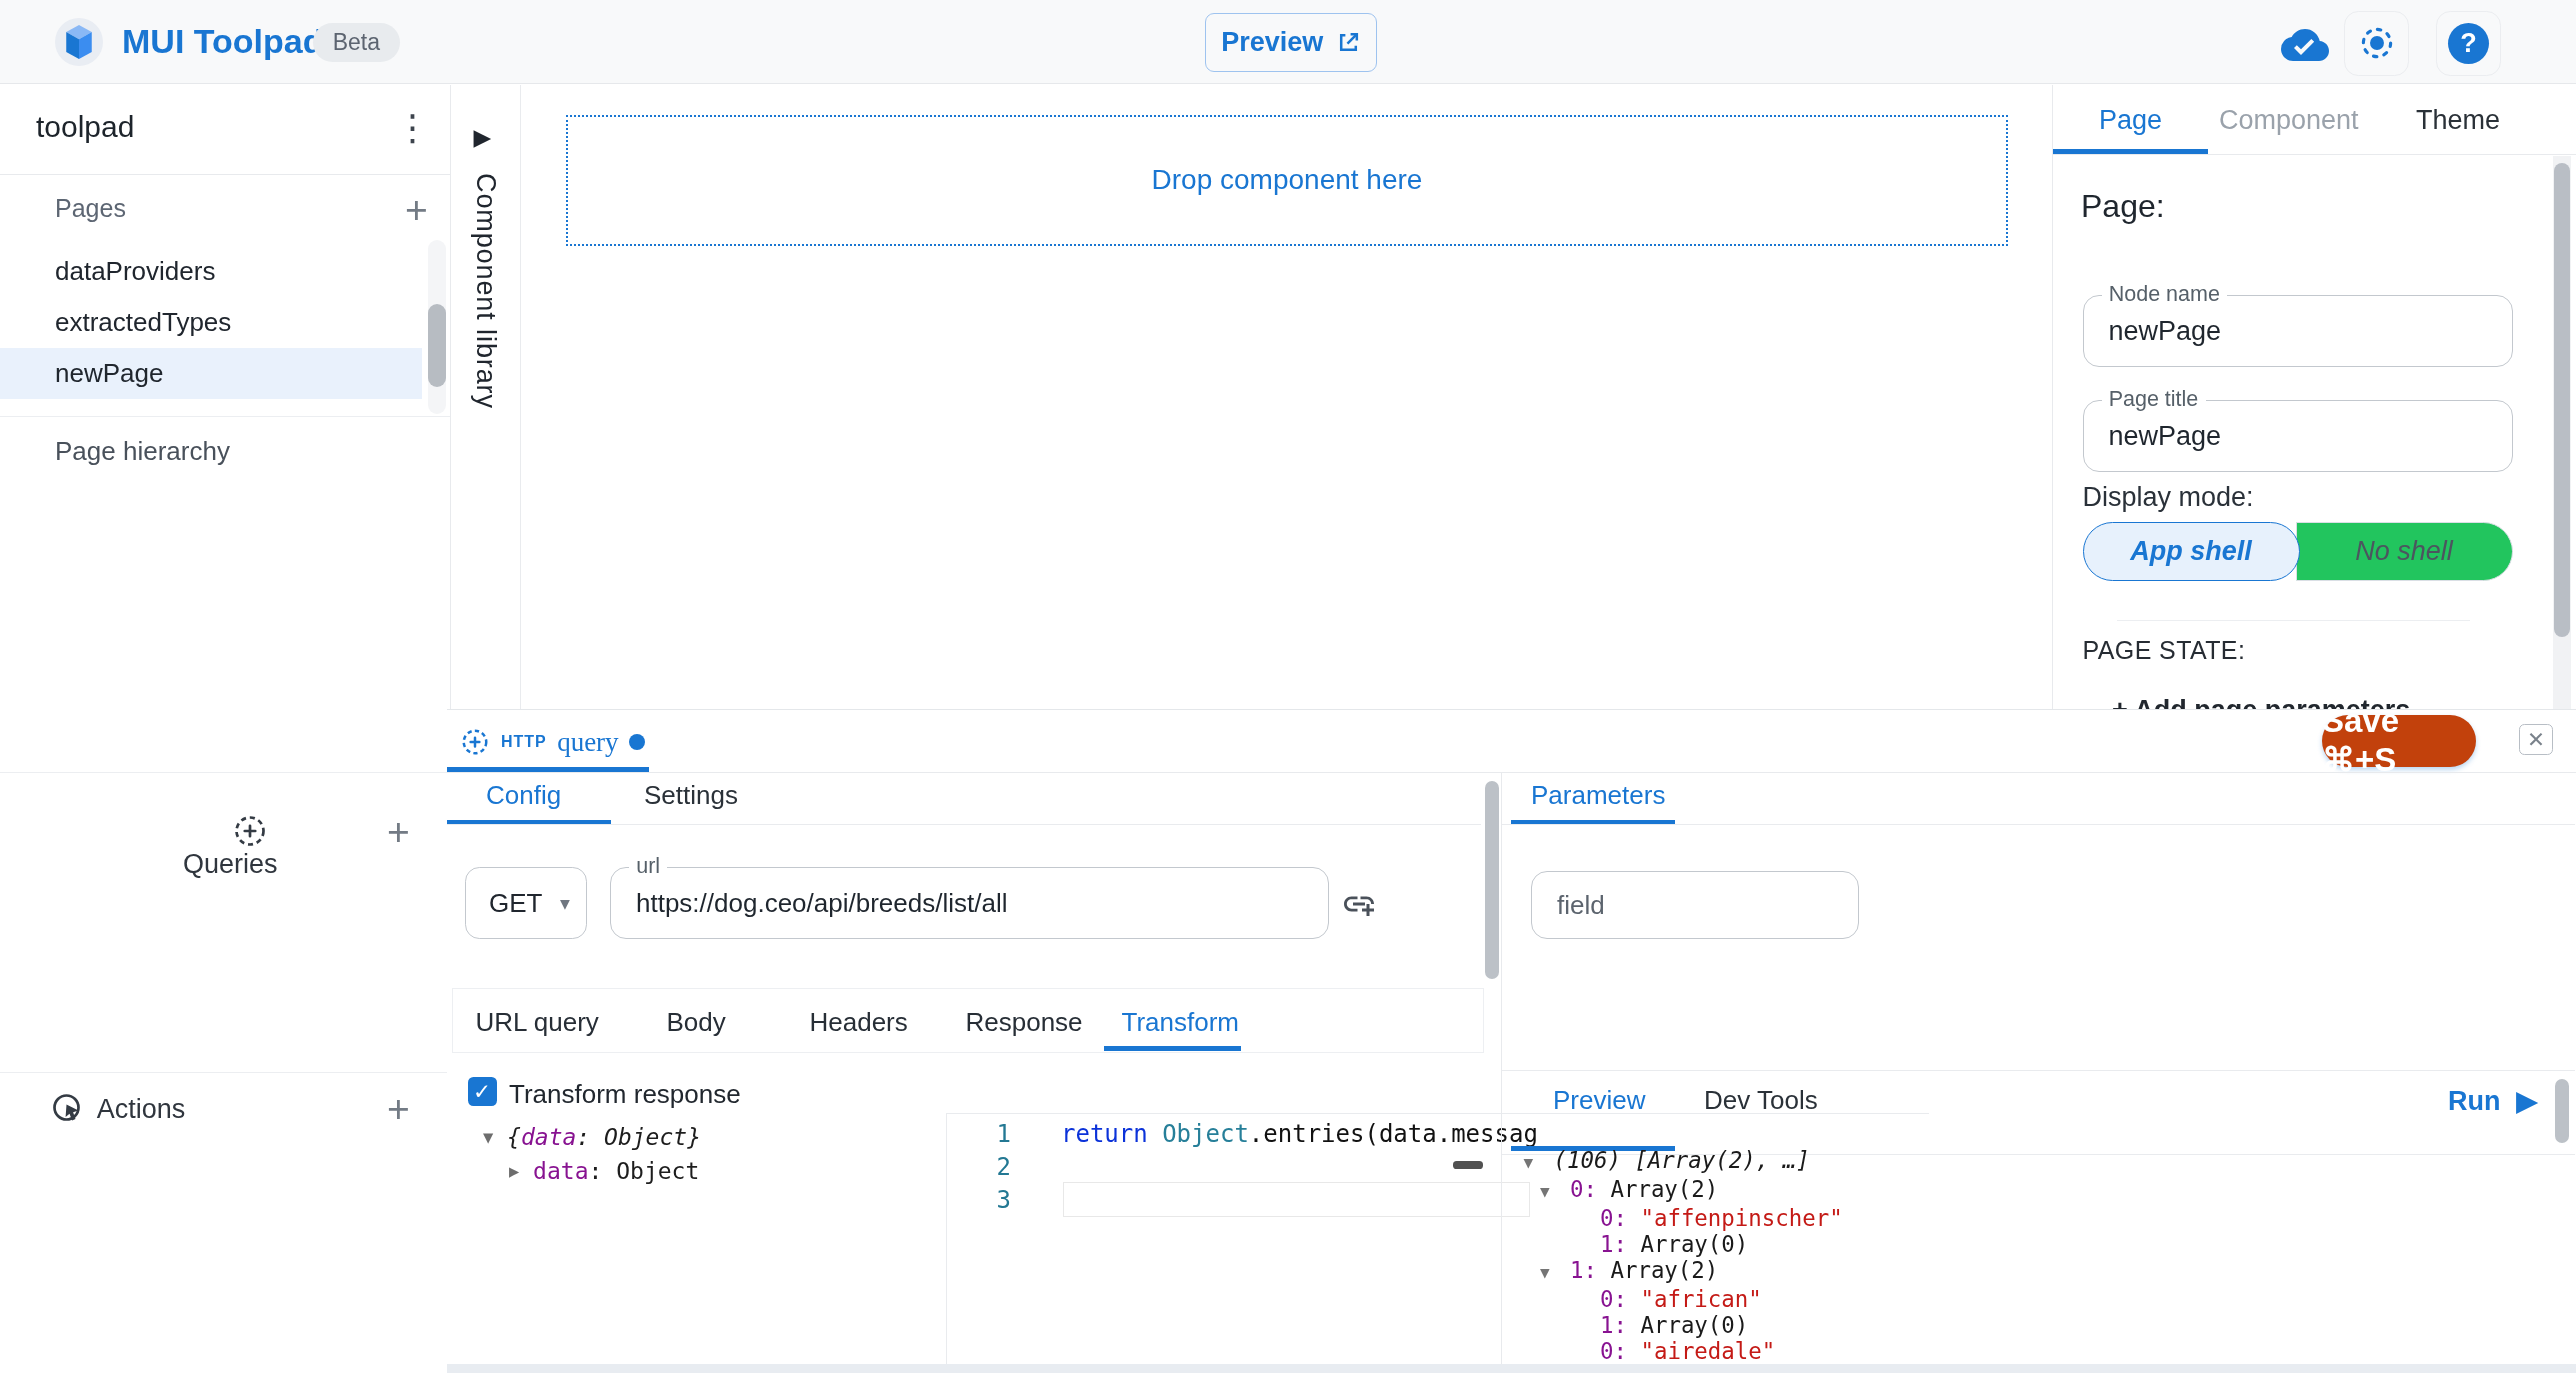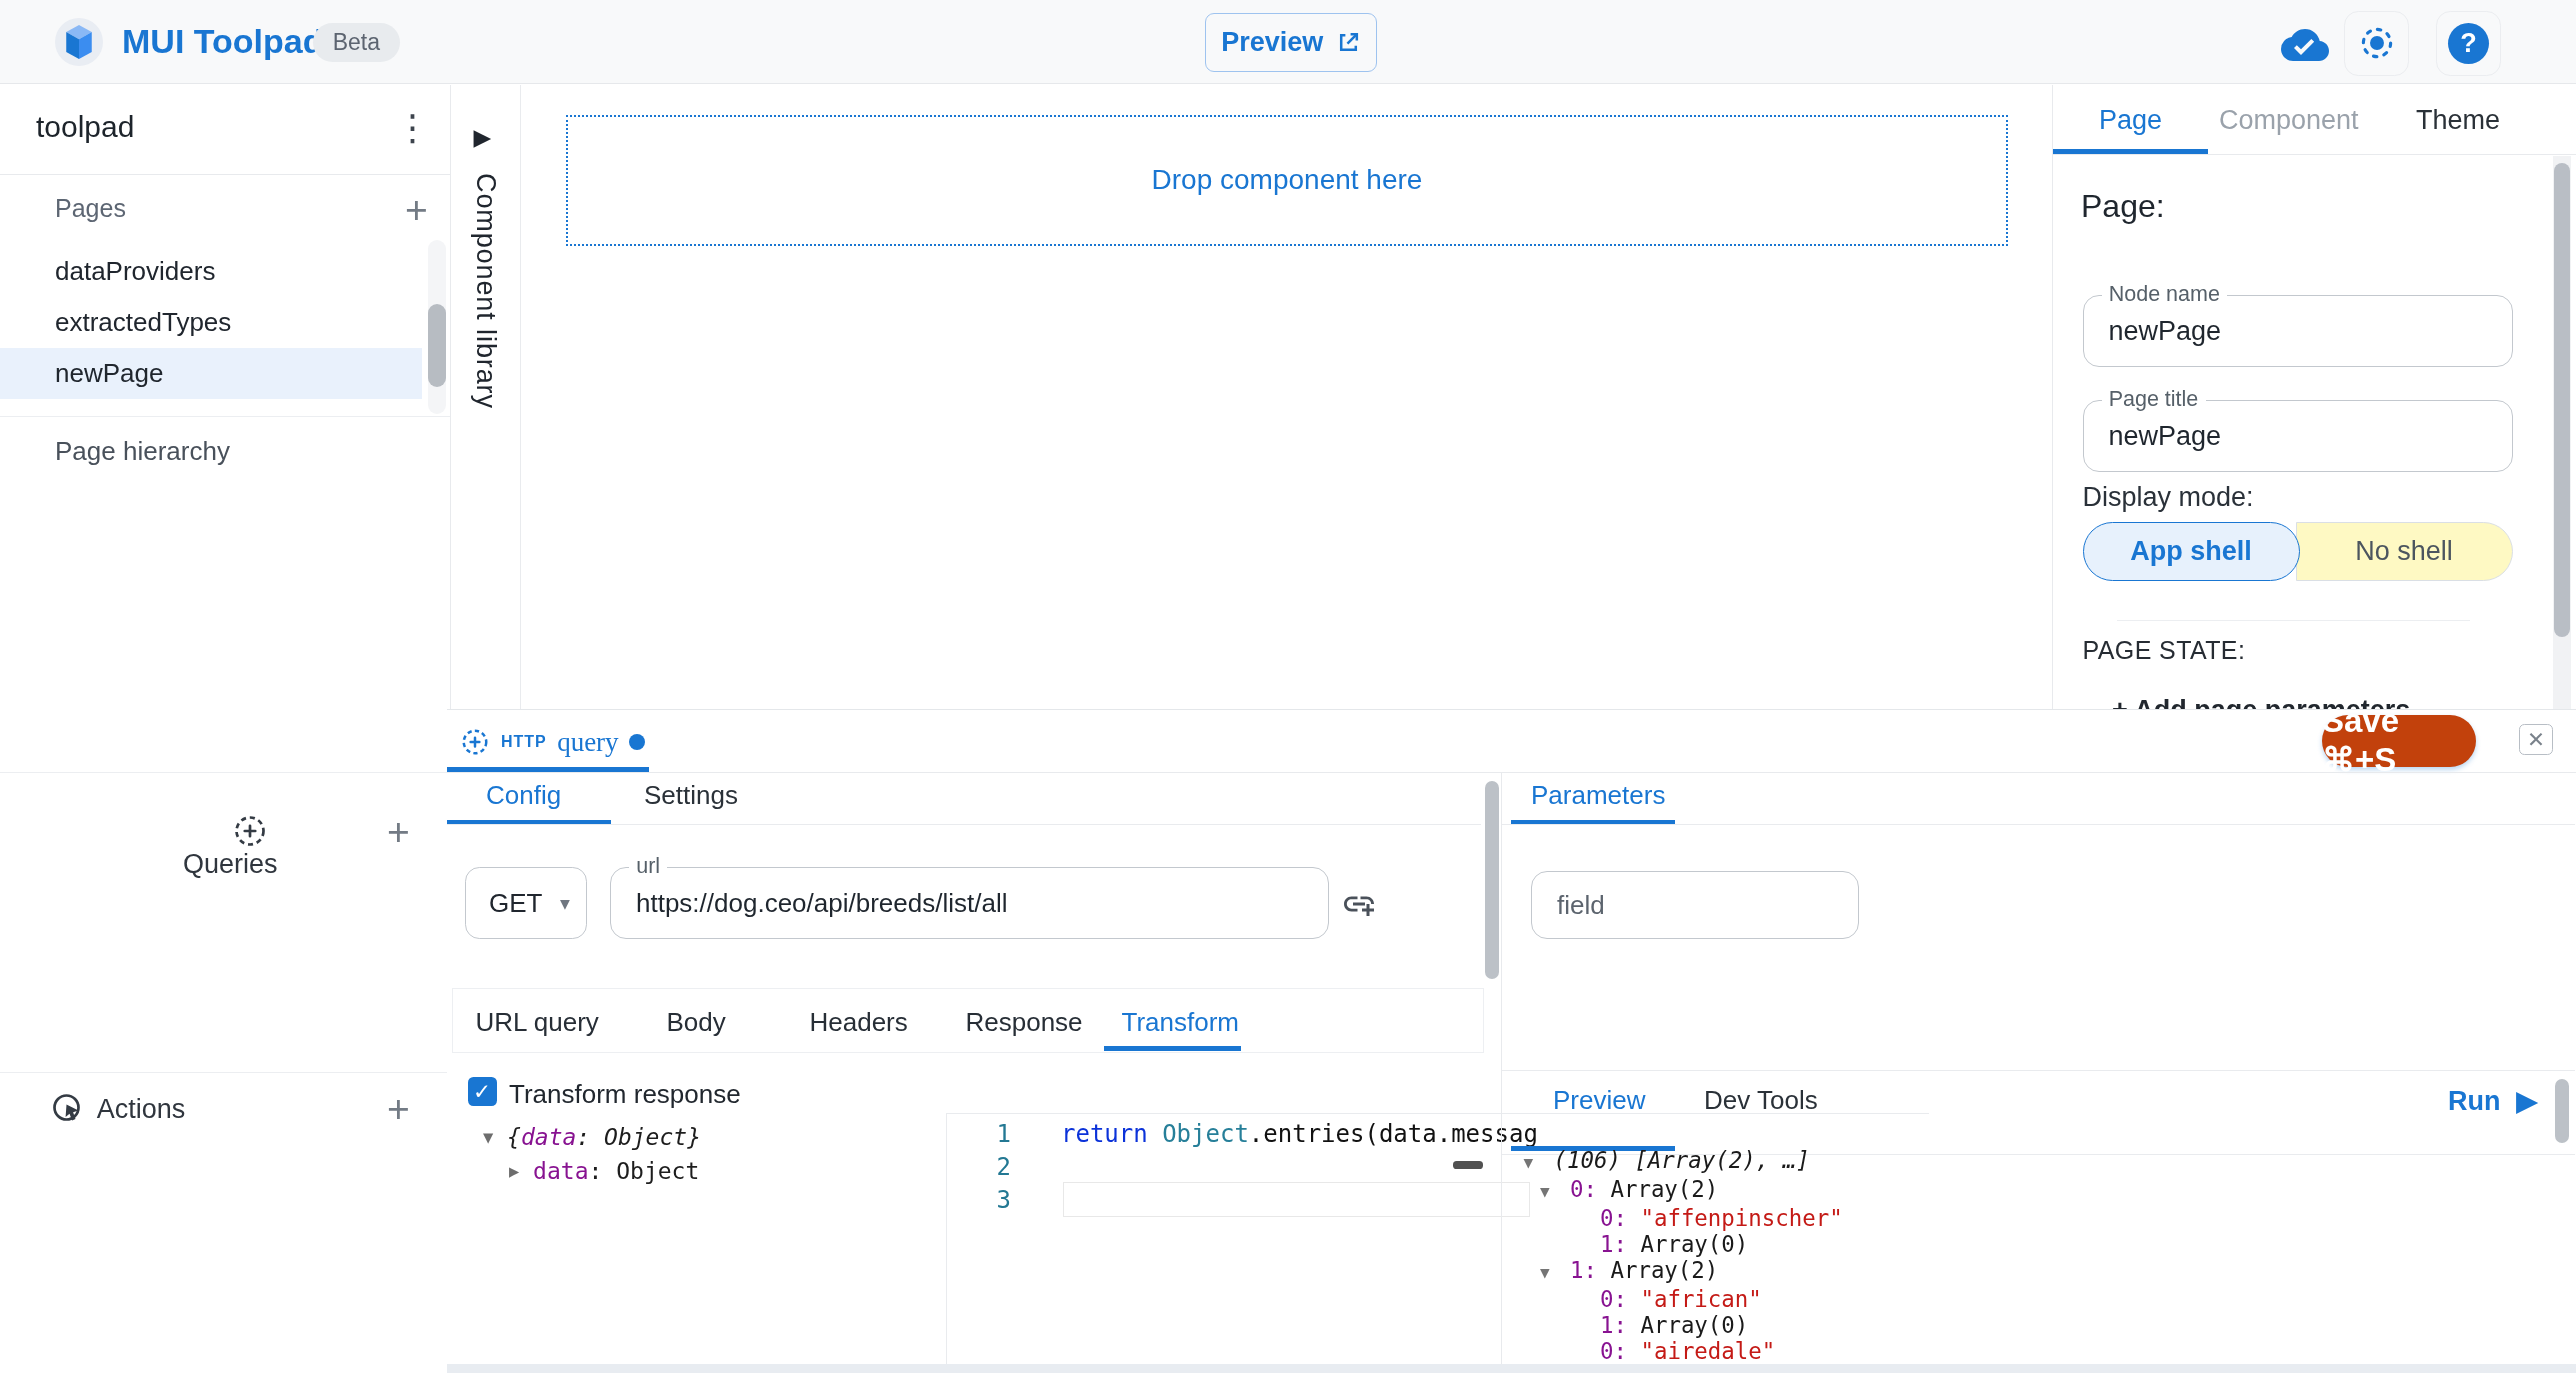--- a/index.html
+++ b/index.html
@@ -45,24 +45,24 @@
   #insp-tabs{left:0;top:0;width:524px;height:69px;border-bottom:1.8px solid #e8eaed;}
   .insp-tab{position:absolute;top:19.7px;font-size:27px;cursor:pointer;}
   #insp-underline{left:0;top:64px;width:155px;height:4.5px;background:#1976d2;}
   #insp-scroll-track{left:500px;top:71px;width:18px;height:554px;background:#f1f2f4;}
   #insp-scroll-thumb{left:501px;top:78px;width:16px;height:474px;background:#b9bec5;border-radius:8px;}
   #insp-heading{left:28px;top:103px;font-size:32px;font-weight:500;color:#1f262e;}
   .field{position:absolute;left:29.5px;width:428px;height:70px;border:1.8px solid #c3c8ce;border-radius:16px;background:#fff;}
   .field-label{position:absolute;top:-14.3px;left:18px;background:#fff;padding:0 7.2px;font-size:21.5px;color:#566069;}
   .field-value{position:absolute;left:25px;top:0;height:70px;display:flex;align-items:center;font-size:27px;color:#1f262e;}
   #display-mode-label{left:29.5px;top:397px;font-size:27px;color:#2a3139;}
-  #shell-toggle{left:29.5px;top:437px;width:430px;height:61px;}
+  #shell-toggle{left:29.5px;top:437px;width:430px;height:61px;font-style:italic;}
   .toggle-half{position:absolute;top:0;width:215px;height:57px;display:flex;align-items:center;justify-content:center;font-size:27px;box-sizing:content-box;cursor:pointer;}
   #toggle-app{left:0;border:1.8px solid #1976d2;border-radius:30px;background:#e7f1fc;color:#1976d2;font-weight:600;z-index:2;}
-  #toggle-no{left:213px;border:1.8px solid #dadfe5;border-radius:0 30px 30px 0;background:#fef9c3;color:#4c555f;}
+  #toggle-no{left:213px;border:1.8px solid #dadfe5;border-radius:0 30px 30px 0;background:#22c55e;color:#4c555f;}
   #insp-divider{left:64px;top:535px;width:353px;height:0;border-top:1.8px solid #eceef1;}
   #page-state-label{left:29.5px;top:551px;font-size:25px;color:#262c33;letter-spacing:0.4px;}
   #add-params{left:59px;top:610px;font-size:27px;font-weight:bold;color:#21272e;}
   
   #qpanel{left:447px;top:709px;width:2129px;height:665px;background:#fff;border-top:1.8px solid #e4e7ea;}
   #qtab{left:13.4px;top:10.7px;height:43px;display:flex;align-items:center;gap:10.7px;cursor:pointer;}
   #qtab-proto{font-size:16px;font-weight:bold;letter-spacing:0.9px;color:#1976d2;}
   #qtab-name{font-size:27px;color:#1976d2;font-family:Liberation Serif, serif;}
   #qtab-dot{width:16px;height:16px;border-radius:50%;background:#1976d2;}
   #qtab-underline{left:0;top:57px;width:202px;height:4.5px;background:#1976d2;}

